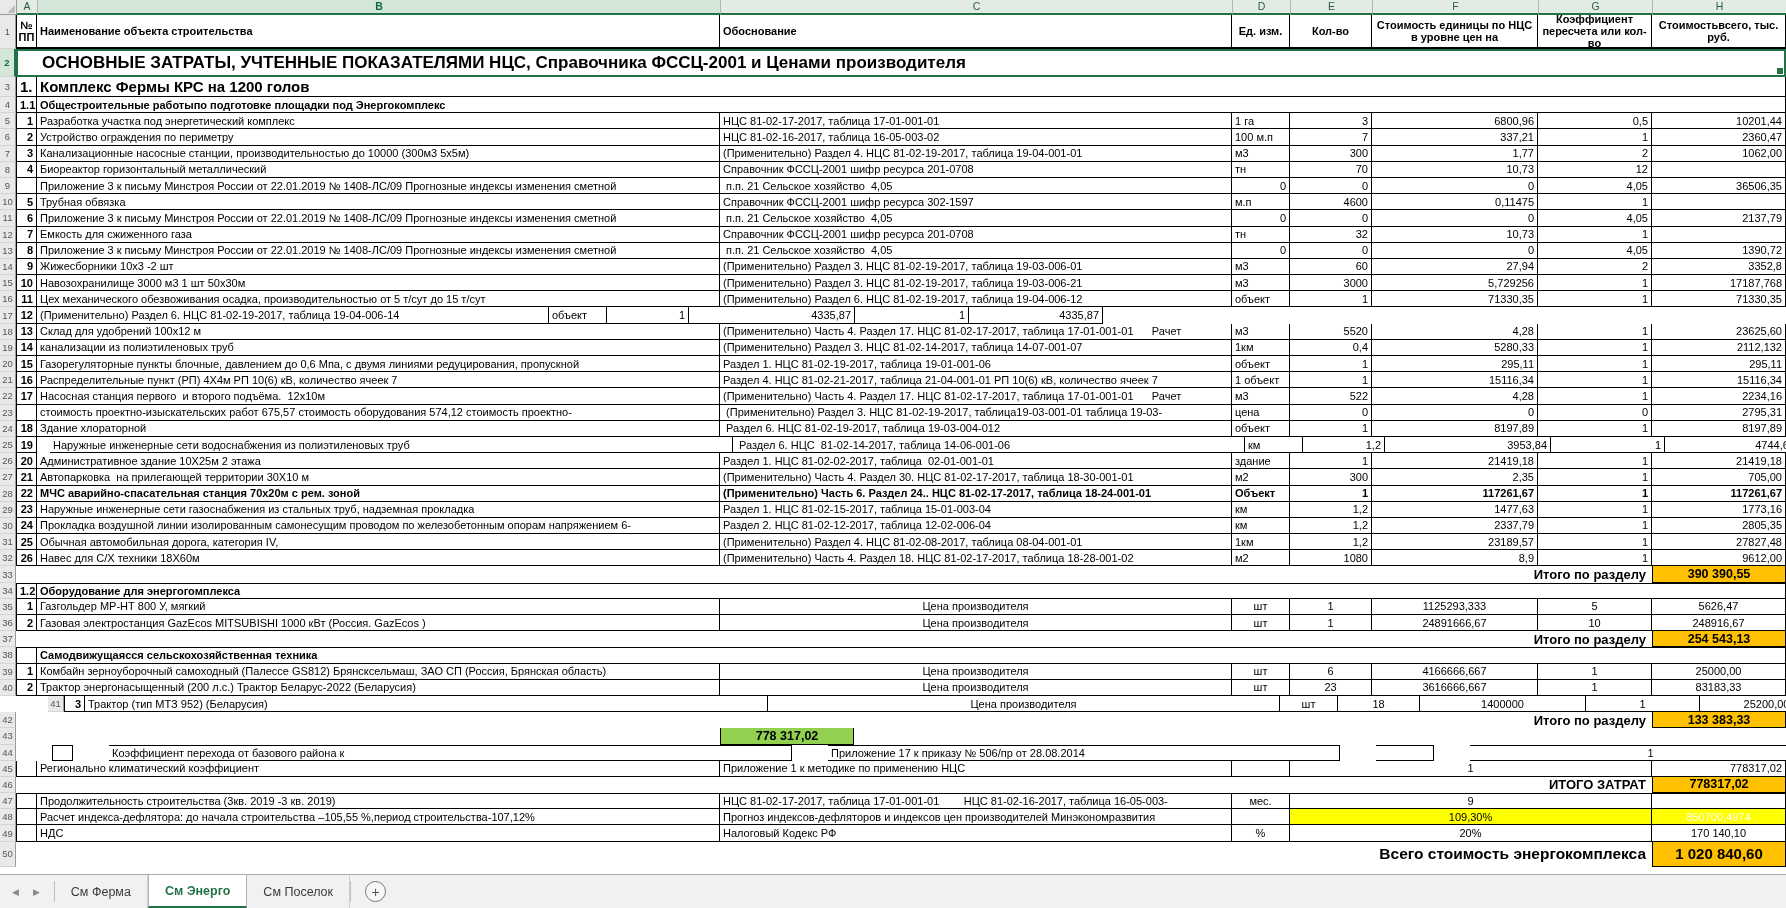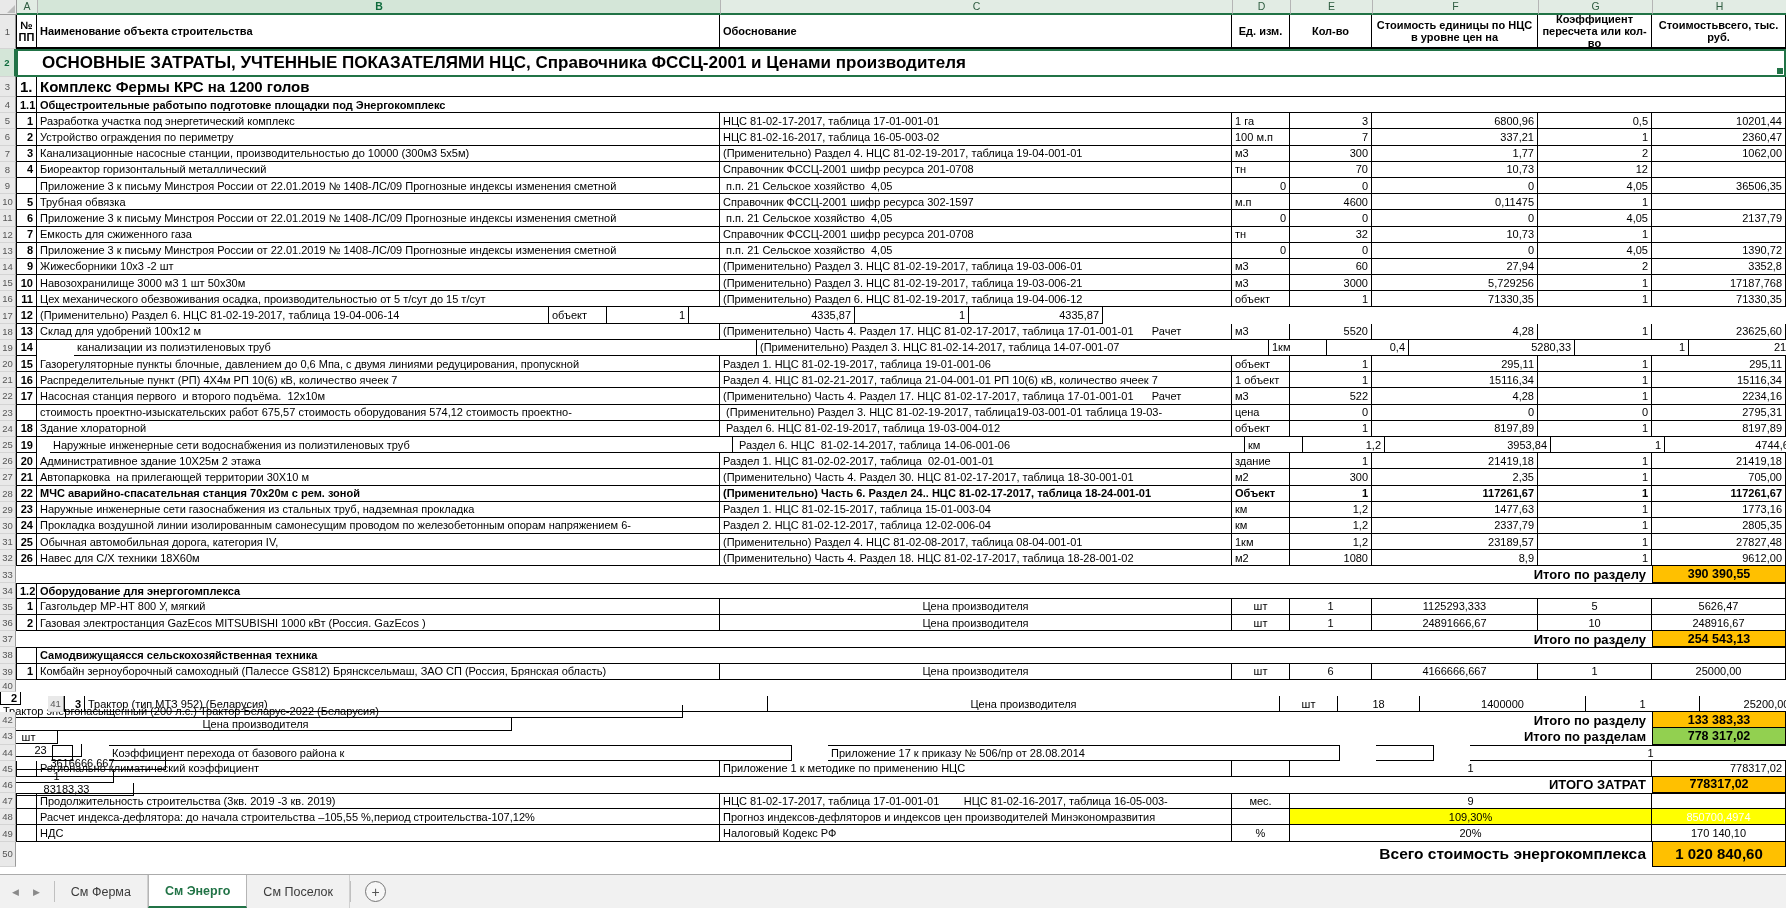--- a/index.html
+++ b/index.html
@@ -241,21 +241,21 @@
         <div class="cell bd al-l" style="width: 512px;">(Применительно) Часть 4. Раздел 17. НЦС 81-02-17-2017, таблица 17-01-001-01      Рачет</div>
         <div class="cell bd al-l" style="width: 58px;">м3</div>
         <div class="cell bd al-r" style="width: 82px;">5520</div>
         <div class="cell bd al-r" style="width: 166px;">4,28</div>
         <div class="cell bd al-r" style="width: 114px;">1</div>
         <div class="cell bd al-r" style="width: 134px;">23625,60</div>
       </div>
       <div class="row" style="height: 16.2px;">
         <div class="gut">19</div>
         <div class="cell bd first b al-r" style="width: 21px;">14</div>
-        <div class="cell bd al-l" style="width: 683px; margin-left: 37px;">канализации из полиэтиленовых труб</div>
+        <div class="cell bd al-l" style="width: 683px;">канализации из полиэтиленовых труб</div>
         <div class="cell bd al-l" style="width: 512px;">(Применительно) Раздел 3. НЦС 81-02-14-2017, таблица 14-07-001-07</div>
         <div class="cell bd al-l" style="width: 58px;">1км</div>
         <div class="cell bd al-r" style="width: 82px;">0,4</div>
         <div class="cell bd al-r" style="width: 166px;">5280,33</div>
         <div class="cell bd al-r" style="width: 114px;">1</div>
         <div class="cell bd al-r" style="width: 134px;">2112,132</div>
       </div>
       <div class="row" style="height: 16.2px;">
         <div class="gut">20</div>
         <div class="cell bd first b al-r" style="width: 21px;">15</div>
@@ -447,21 +447,21 @@
         <div class="gut">39</div>
         <div class="cell bd first b al-r" style="width: 21px;">1</div>
         <div class="cell bd al-l" style="width: 683px;">Комбайн зерноуборочный самоходный (Палессе GS812) Брянсксельмаш, ЗАО СП (Россия, Брянская область)</div>
         <div class="cell bd al-c" style="width: 512px;">Цена производителя</div>
         <div class="cell bd al-c" style="width: 58px;">шт</div>
         <div class="cell bd al-c" style="width: 82px;">6</div>
         <div class="cell bd al-c" style="width: 166px;">4166666,667</div>
         <div class="cell bd al-c" style="width: 114px;">1</div>
         <div class="cell bd al-c" style="width: 134px;">25000,00</div>
       </div>
-      <div class="row" style="height: 16.2px; flex-direction: column;">
+      <div class="row" style="height: 16.2px;">
         <div class="gut">40</div>
         <div class="cell bd first b al-r" style="width: 21px;">2</div>
         <div class="cell bd al-l" style="width: 683px;">Трактор энергонасыщенный (200 л.с.) Трактор Беларус-2022 (Беларусия)</div>
         <div class="cell bd al-c" style="width: 512px;">Цена производителя</div>
         <div class="cell bd al-c" style="width: 58px;">шт</div>
         <div class="cell bd al-c" style="width: 82px;">23</div>
         <div class="cell bd al-c" style="width: 166px;">3616666,667</div>
         <div class="cell bd al-c" style="width: 114px;">1</div>
         <div class="cell bd al-c" style="width: 134px;">83183,33</div>
       </div>
@@ -478,21 +478,20 @@
       </div>
       <div class="row" style="height: 16.2px;">
         <div class="gut">42</div>
         <div class="cell nb" style="width: 704px;"></div>
         <div class="cell nb tot-label al-r" style="width: 932px;">Итого по разделу</div>
         <div class="cell tb tot-val al-c" style="width: 134px; background: rgb(255, 192, 0);">133 383,33</div>
       </div>
       <div class="row" style="height: 16.2px;">
         <div class="gut">43</div>
         <div class="cell nb" style="width: 704px;"></div>
-        <div class="cell nb tot-label al-r" style="width: 932px;">Итого по разделам</div>
         <div class="cell tb tot-val al-c" style="width: 134px; background: rgb(146, 208, 80);">778 317,02</div>
       </div>
       <div class="row" style="height: 16.2px; gap: 36px;">
         <div class="gut">44</div>
         <div class="cell bd first b al-r bt" style="width: 21px;"></div>
         <div class="cell bd al-l bt" style="width: 683px;">Коэффициент перехода от базового района к</div>
         <div class="cell bd al-l bt" style="width: 512px;">Приложение 17 к приказу № 506/пр от 28.08.2014</div>
         <div class="cell bd al-l bt" style="width: 58px;"></div>
         <div class="cell bd al-c bt" style="width: 362px;">1</div>
         <div class="cell bd al-r bt" style="width: 134px;">778317,02</div>

